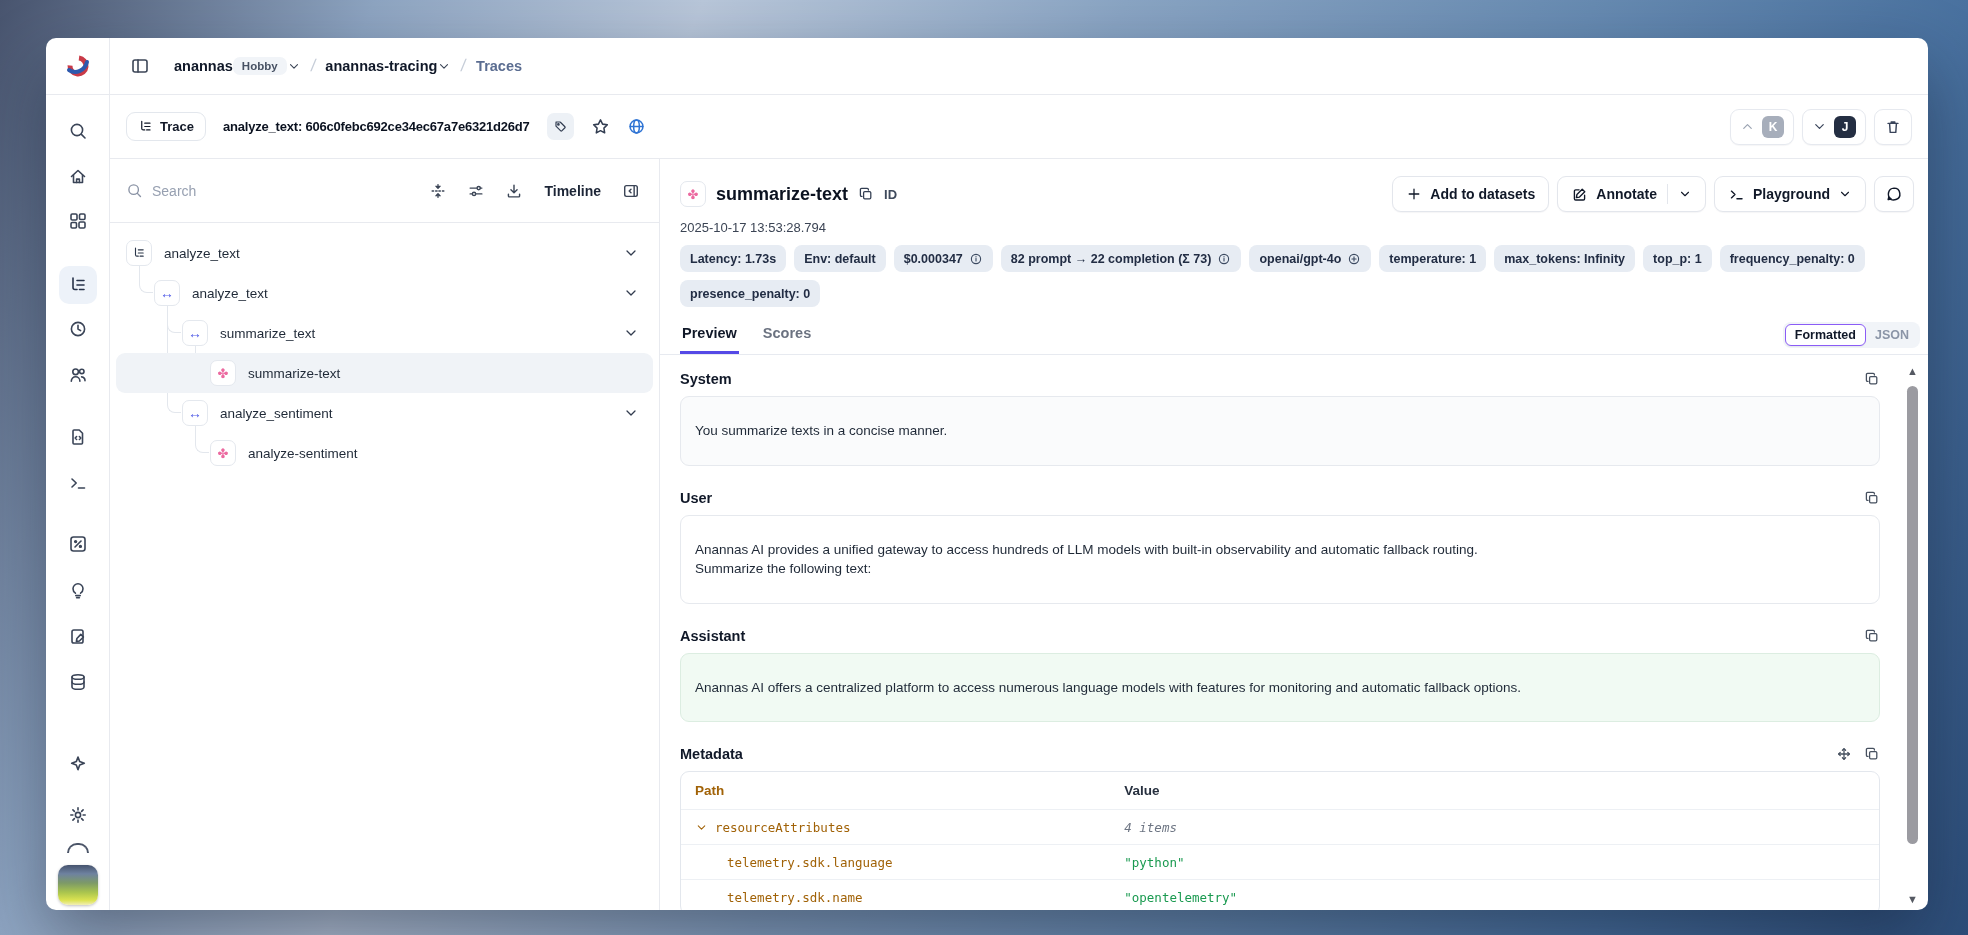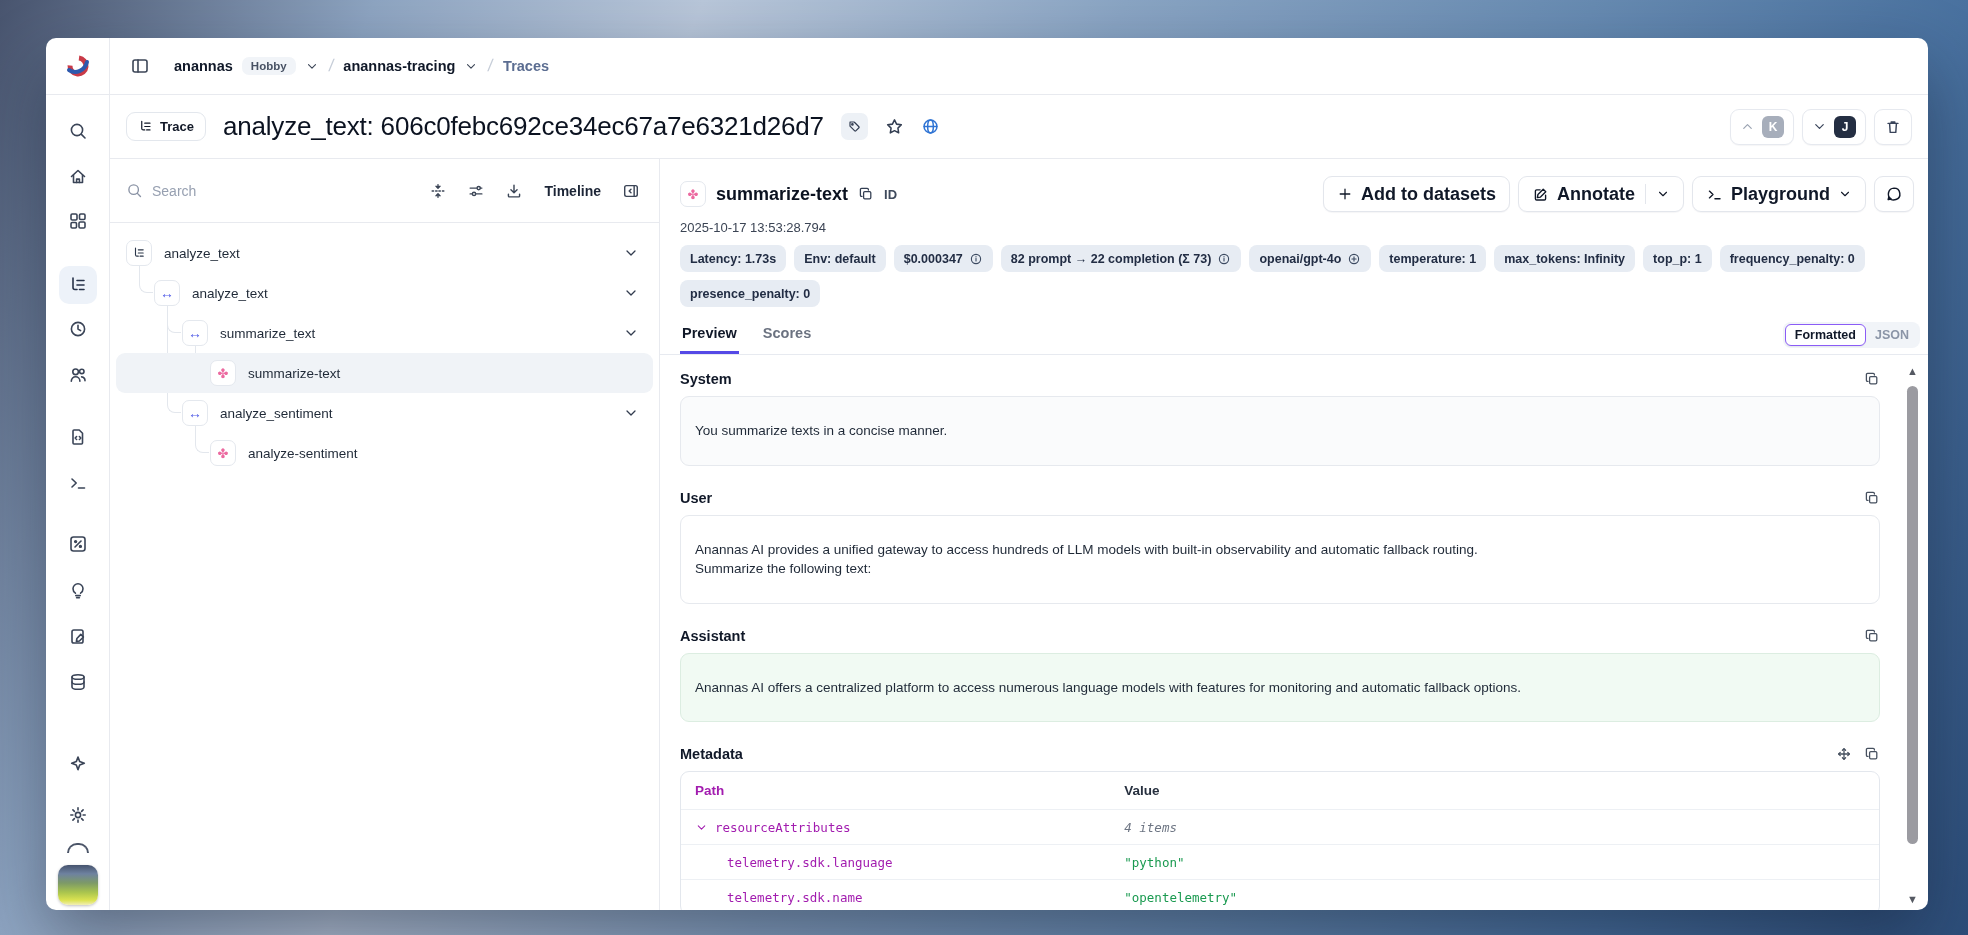--- a/index.html
+++ b/index.html
@@ -15,42 +15,42 @@
     box-shadow:0 30px 70px rgba(10,20,40,.45);
     font-size:14px;
   }
   svg.ic { fill:none; stroke:currentColor; stroke-width:1.6; stroke-linecap:round; stroke-linejoin:round; display:block; }
 
   
   .topbar { height:57px; display:flex; align-items:center; border-bottom:1px solid #e8eaef; }
   .logo-cell { width:64px; height:100%; display:flex; align-items:center; justify-content:center; border-right:1px solid #e8eaef; flex:none; }
   .tb-main { display:flex; align-items:center; gap:10px; padding:0 10px 0 14px; }
   .icon-btn { width:32px; height:32px; border-radius:8px; display:flex; align-items:center; justify-content:center; color:#3c4657; cursor:pointer; background:transparent; border:none; }
-  .crumb { display:flex; align-items:center; gap:9px; font-weight:700; font-size:14.5px; color:#101828; }
+  .crumb { display:flex; align-items:center; font-weight:700; font-size:14.5px; color:#101828; }
   .plan-badge { background:#f1f4f8; color:#475163; font-size:11.5px; font-weight:600; padding:3px 9px; border-radius:7px; }
   .crumb-sep { color:#c6cdd8; font-size:17px; font-weight:400; transform:skewX(-8deg); }
   .crumb-current { color:#5b6d91; font-weight:600; }
   .chev { color:#3c4657; }
 
   
   .main-row { display:flex; height:815px; }
   .sidebar { width:64px; flex:none; border-right:1px solid #e8eaef; position:relative; }
   .side-ic { position:absolute; left:13px; width:38px; height:38px; border-radius:10px; display:flex; align-items:center; justify-content:center; color:#3a4457; cursor:pointer; }
   .side-ic.active { background:#edf2f9; color:#27324a; }
   .avatar-img { position:absolute; left:12px; width:40px; height:40px; border-radius:10px;
     background:linear-gradient(180deg,#46536e 0%,#6e82a0 22%,#7d9a67 45%,#a9c44e 68%,#dbe351 88%,#f2efb5 100%);
     box-shadow:0 1px 3px rgba(0,0,0,.25); }
   .arc { position:absolute; left:21px; width:22px; height:10px; border:2px solid #4b5568; border-bottom:none; border-radius:11px 11px 0 0; }
 
   .content-col { flex:1; display:flex; flex-direction:column; min-width:0; }
 
   
   .trace-row { height:64px; display:flex; align-items:center; gap:17px; padding:0 16px; border-bottom:1px solid #e8eaef; }
   .trace-badge { display:flex; align-items:center; gap:7px; border:1px solid #e3e7ed; border-radius:9px; padding:6px 11px; font-size:13px; font-weight:700; color:#111827; background:#fff; }
-  .trace-title { font-size:26px; font-weight:400; color:#0b1220; letter-spacing:-.2px; white-space:nowrap; }
+  .trace-title { font-size:13px; font-weight:700; color:#0b1220; letter-spacing:-.2px; white-space:nowrap; }
   .tag-pill { width:27px; height:27px; border-radius:7px; background:#edf1f6; display:flex; align-items:center; justify-content:center; color:#333e52; cursor:pointer; }
   .ghost-ic { color:#333e52; cursor:pointer; display:flex; }
   .trace-actions { margin-left:auto; display:flex; gap:8px; align-items:center; }
   .nav-btn { display:flex; align-items:center; gap:7px; height:36px; padding:0 9px; border:1px solid #e6e9ef; border-radius:9px; background:#fff; cursor:pointer; box-shadow:0 1px 1px rgba(16,24,40,.04); }
   .kbd { width:22px; height:22px; border-radius:6px; color:#fff; font-size:12px; font-weight:700; display:flex; align-items:center; justify-content:center; }
   .kbd.gray { background:#a7aebb; }
   .kbd.dark { background:#242e42; }
 
   
   .panels { flex:1; display:flex; min-height:0; }
@@ -71,21 +71,21 @@
   .tree-label { margin-left:12px; font-size:13.5px; color:#1f2937; font-weight:500; }
   .tree-chev { margin-left:auto; margin-right:14px; color:#323c4f; }
   .conn { position:absolute; border-left:1px solid #e3e7ed; border-bottom:1px solid #e3e7ed; border-bottom-left-radius:8px; }
 
   
   .right-panel { flex:1; min-width:0; position:relative; display:flex; flex-direction:column; }
   .obs-header { display:flex; align-items:center; gap:10px; padding:17px 14px 6px 20px; }
   .obs-title { font-size:18px; font-weight:700; color:#0b1220; }
   .id-label { font-size:13px; font-weight:600; color:#3f4a5c; }
   .obs-actions { margin-left:auto; display:flex; gap:8px; align-items:center; }
-  .btn { display:flex; align-items:center; gap:8px; height:36px; padding:0 13px; background:#fff; border:1px solid #e3e6ec; border-radius:9px; font-size:18px; font-weight:600; color:#101828; cursor:pointer; white-space:nowrap; box-shadow:0 1px 1px rgba(16,24,40,.04); }
+  .btn { display:flex; align-items:center; gap:8px; height:36px; padding:0 13px; background:#fff; border:1px solid #e3e6ec; border-radius:9px; font-size:14px; font-weight:600; color:#101828; cursor:pointer; white-space:nowrap; box-shadow:0 1px 1px rgba(16,24,40,.04); }
   .split-div { width:1px; height:20px; background:#e3e6ec; margin:0 2px; }
   .timestamp { padding:2px 20px 10px; font-size:13px; color:#3b4454; }
 
   .badges { display:flex; flex-wrap:wrap; gap:8px; padding:0 0 4px 20px; width:1330px; }
   .pill { display:flex; align-items:center; gap:6px; background:#e7ecf3; color:#222d44; font-size:12.5px; font-weight:600; border-radius:8px; height:27px; padding:0 10px; white-space:nowrap; }
   .pill svg { color:#3c4a61; }
 
   .tabs-row { display:flex; align-items:flex-end; padding:10px 8px 0 20px; border-bottom:1px solid #e7eaf0; height:44px; }
   .tab { font-size:14.5px; font-weight:600; padding:0 2px 10px; margin-right:22px; cursor:pointer; border-bottom:3px solid transparent; }
   .tab.active { color:#101828; border-bottom-color:#5549e6; }
@@ -99,21 +99,21 @@
   .sec-title { font-size:14.5px; font-weight:700; color:#101828; }
   .sec-icons { margin-left:auto; display:flex; gap:12px; color:#46505f; }
   .io-box { border:1px solid #e6e9ee; border-radius:9px; padding:24px 14px; font-size:13.5px; line-height:1.45; color:#1f2937; margin-bottom:24px; }
   .io-box.system { background:#fafbfc; }
   .io-box.user { background:#fff; }
   .io-box.assistant { background:#f1faf3; border-color:#dcede1; }
 
   .meta-table { border:1px solid #e3e7ed; border-radius:9px; overflow:hidden; }
   .mt-row { display:flex; align-items:center; height:35px; border-top:1px solid #edf0f4; font-family:"DejaVu Sans Mono", monospace; font-size:12.5px; }
   .mt-row.head { border-top:none; height:37px; font-family:"Liberation Sans", sans-serif; font-size:13.5px; font-weight:600; color:#3f4a5c; }
-  .mt-path { width:37%; padding-left:14px; display:flex; align-items:center; gap:7px; color:#a21caf; }
+  .mt-path { width:37%; padding-left:14px; display:flex; align-items:center; gap:7px; color:#a16207; }
   .mt-path.child { padding-left:46px; }
   .mt-value { flex:1; color:#27303f; }
   .mt-value.items { font-style:italic; color:#6e7684; }
   .mt-value.str { color:#1a9a50; }
 
   
   .vscroll { position:absolute; right:8px; top:205px; bottom:4px; width:15px; }
   .vs-arrow { position:absolute; left:0; width:15px; height:14px; color:#555962; font-size:11px; line-height:14px; text-align:center; cursor:pointer; }
   .vs-thumb { position:absolute; left:2px; width:11px; top:22px; height:458px; background:#9b9ba1; border-radius:7px; cursor:pointer; }
 </style>

